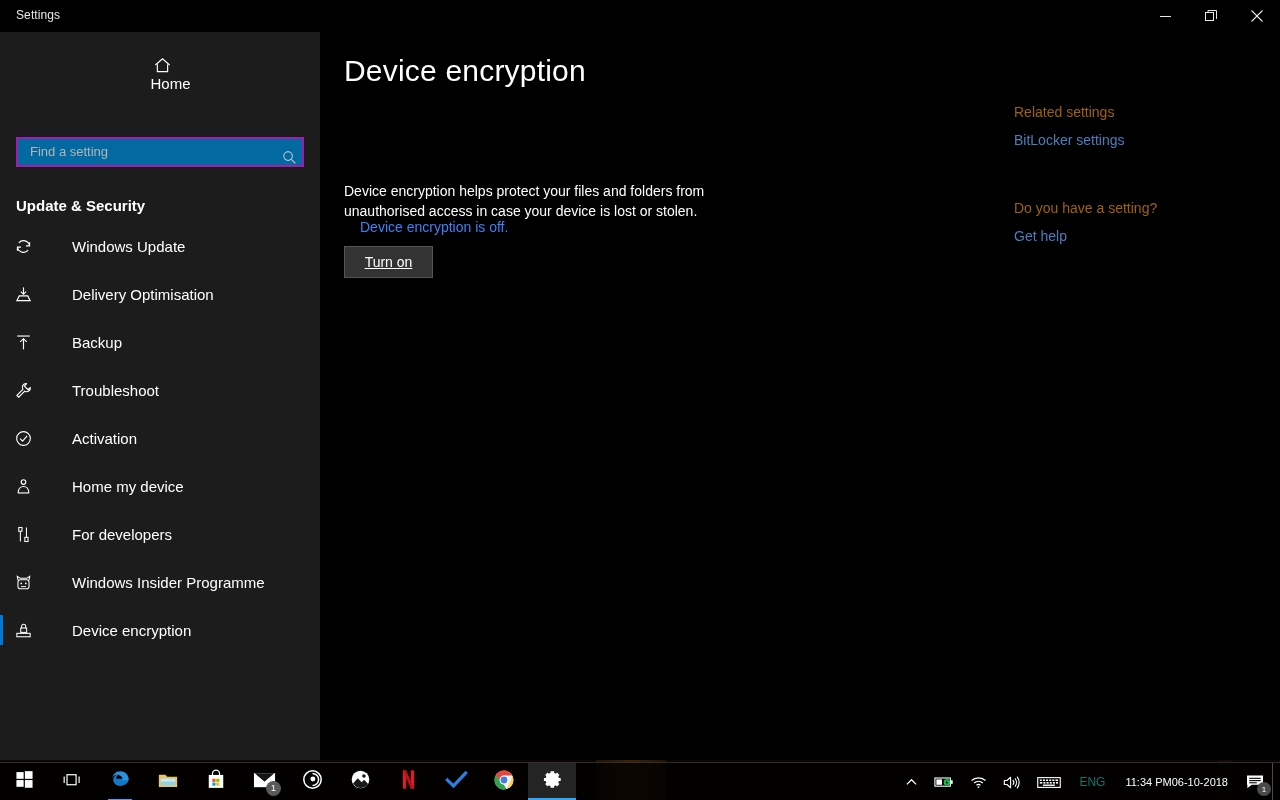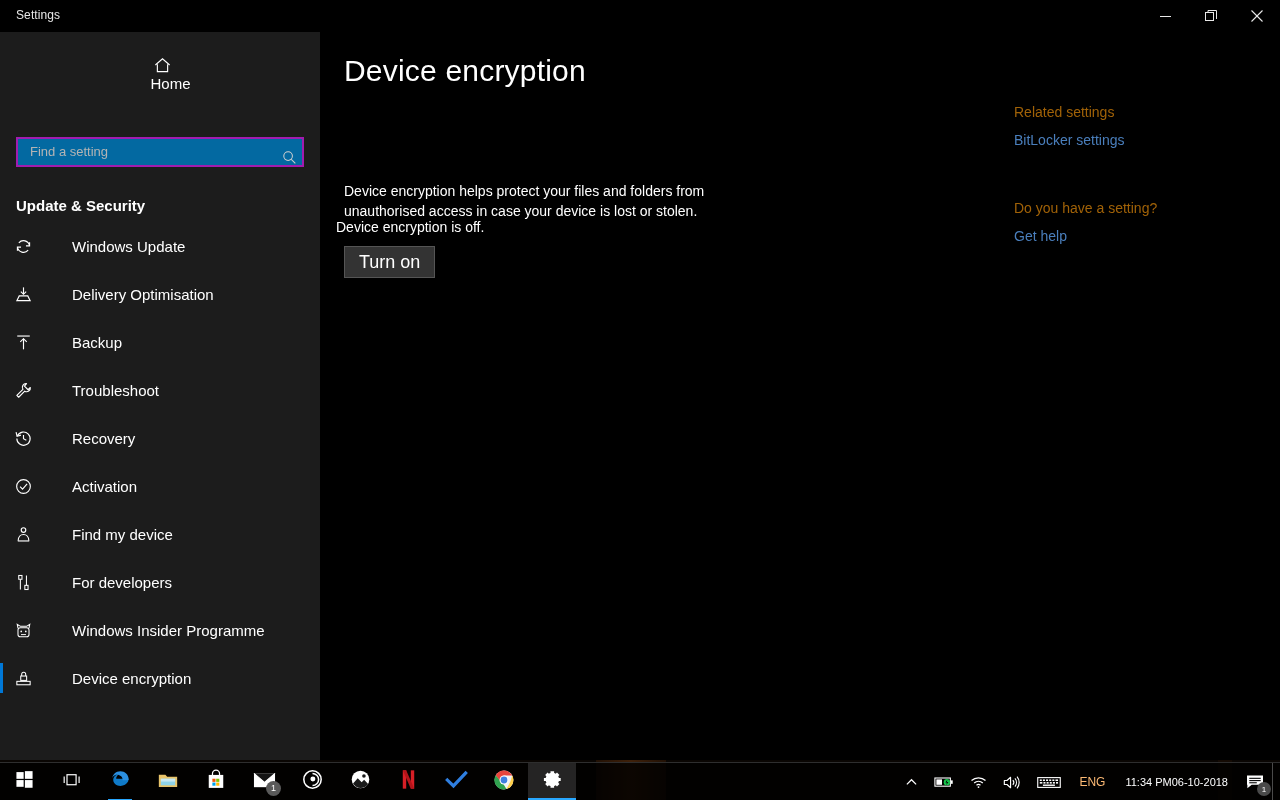--- a/index.html
+++ b/index.html
@@ -82,29 +82,30 @@
   .content { position:absolute; left:320px; top:32px; width:960px; height:728px; background:#000; }
   .page-title {
     position:absolute; left:24px; top:22px;
     font-size:30px; font-weight:300; color:#ffffff; letter-spacing:.2px;
   }
   .desc {
     position:absolute; left:24px; top:122px; width:400px;
     font-size:14px; line-height:20px; color:#ffffff;margin-top:27px;
   }
   .status {
-    position:absolute; left:16px; top:187px;
-    font-size:14px; color:#ffffff;
+    position:absolute; left:40px; top:187px;
+    font-size:14px; color:#3b82f6;
   }
   .turnon-btn {
     position:absolute; left:24px; top:214px;
     min-width:89px; height:32px; padding:0 14px;
     background:#333333; border:1px solid #555555;
-    color:#ffffff; font-family:"Liberation Sans", sans-serif; font-size:18px;
+    color:#ffffff; font-family:"Liberation Sans", sans-serif; font-size:14px;
     cursor:pointer;
+    text-decoration:underline;
   }
 
   
   .rail { position:absolute; left:694px; top:0; width:266px; }
   .rail-h {
     position:absolute; left:0; font-size:14px; color:#a16207;
   }
   .rail-link {
     position:absolute; left:0; font-size:14px; color:#4a7fbd; cursor:pointer;
     text-decoration:none;
@@ -152,21 +153,21 @@
     display:flex; align-items:center; justify-content:center;
   }
   .tray {
     position:absolute; right:0; top:0; height:38px;
     display:flex; align-items:center;
   }
   .tray-item {
     height:38px; display:flex; align-items:center; justify-content:center;
     color:#ffffff; padding:0 8px;
   }
-  .tray-lang { font-size:12px; color:#fdba74; padding:0 10px; }
+  .tray-lang { font-size:12px; color:#0f766e; padding:0 10px; }
   .tray-clock {
     display:flex; flex-direction:row; align-items:center; justify-content:center;
     height:38px; padding:0 10px; color:#fff; font-size:11px; line-height:15px;
   }
   .tray-notif { position:relative; width:34px; height:38px; display:flex; align-items:center; justify-content:center; color:#fff; }
   .tray-notif .nbadge {
     position:absolute; right:1px; bottom:5px; width:14px; height:14px; border-radius:50%;
     background:#4a4a4a; color:#fff; font-size:8px; display:flex; align-items:center; justify-content:center;
   }
   .tray-showdesk { width:8px; height:38px; border-left:1px solid #4a4a4a; }
@@ -266,31 +267,20 @@
       <div class="navitem">
         <span class="accent"></span>
         <span class="nav-icon">
           <svg width="19" height="19" viewBox="0 0 20 20">
             <path d="M13.2 2.8a3.9 3.9 0 0 0-3.8 6 L3 15.2 L4.9 17.1 L11.3 10.7 a3.9 3.9 0 0 0 5.9-3.9 L14.8 9.2 L11 5.4 Z" fill="none" stroke="#fff" stroke-width="1.2" stroke-linejoin="round"></path>
           </svg>
         </span>
         <span class="nav-label">Troubleshoot</span>
       </div>
 
-      <div class="navitem">
-        <span class="accent"></span>
-        <span class="nav-icon">
-          <svg width="19" height="19" viewBox="0 0 20 20">
-            <path d="M3.6 7.3A7 7 0 1 1 3 10" fill="none" stroke="#fff" stroke-width="1.2"></path>
-            <polyline points="2.2,3.4 3.2,7.6 7.3,6.5" fill="none" stroke="#fff" stroke-width="1.2"></polyline>
-            <polyline points="10,6.2 10,10.2 13,11.8" fill="none" stroke="#fff" stroke-width="1.2"></polyline>
-          </svg>
-        </span>
-        <span class="nav-label">Recovery</span>
-      </div>
 
       <div class="navitem">
         <span class="accent"></span>
         <span class="nav-icon">
           <svg width="19" height="19" viewBox="0 0 20 20">
             <circle cx="10" cy="10" r="7.2" fill="none" stroke="#fff" stroke-width="1.2"></circle>
             <polyline points="6.4,10.1 9,12.7 13.8,7.2" fill="none" stroke="#fff" stroke-width="1.2"></polyline>
           </svg>
         </span>
         <span class="nav-label">Activation</span>
@@ -298,21 +288,21 @@
 
       <div class="navitem">
         <span class="accent"></span>
         <span class="nav-icon">
           <svg width="19" height="19" viewBox="0 0 20 20">
             <circle cx="10" cy="5.3" r="2.4" fill="none" stroke="#fff" stroke-width="1.2"></circle>
             <path d="M4.4 16.6 C4.4 12.5 7 10 10 10 C13 10 15.6 12.5 15.6 16.6" fill="none" stroke="#fff" stroke-width="1.2"></path>
             <line x1="4" y1="16.8" x2="16" y2="16.8" stroke="#fff" stroke-width="1.2"></line>
           </svg>
         </span>
-        <span class="nav-label">Find my device</span>
+        <span class="nav-label">Home my device</span>
       </div>
 
       <div class="navitem">
         <span class="accent"></span>
         <span class="nav-icon">
           <svg width="19" height="19" viewBox="0 0 20 20">
             <rect x="5" y="2.6" width="3.4" height="4" fill="none" stroke="#fff" stroke-width="1.1"></rect>
             <line x1="6.7" y1="6.6" x2="6.7" y2="17.4" stroke="#fff" stroke-width="1.1"></line>
             <line x1="13.1" y1="2.6" x2="13.1" y2="13" stroke="#fff" stroke-width="1.1"></line>
             <rect x="11.4" y="13" width="3.4" height="4.4" fill="none" stroke="#fff" stroke-width="1.1"></rect>

